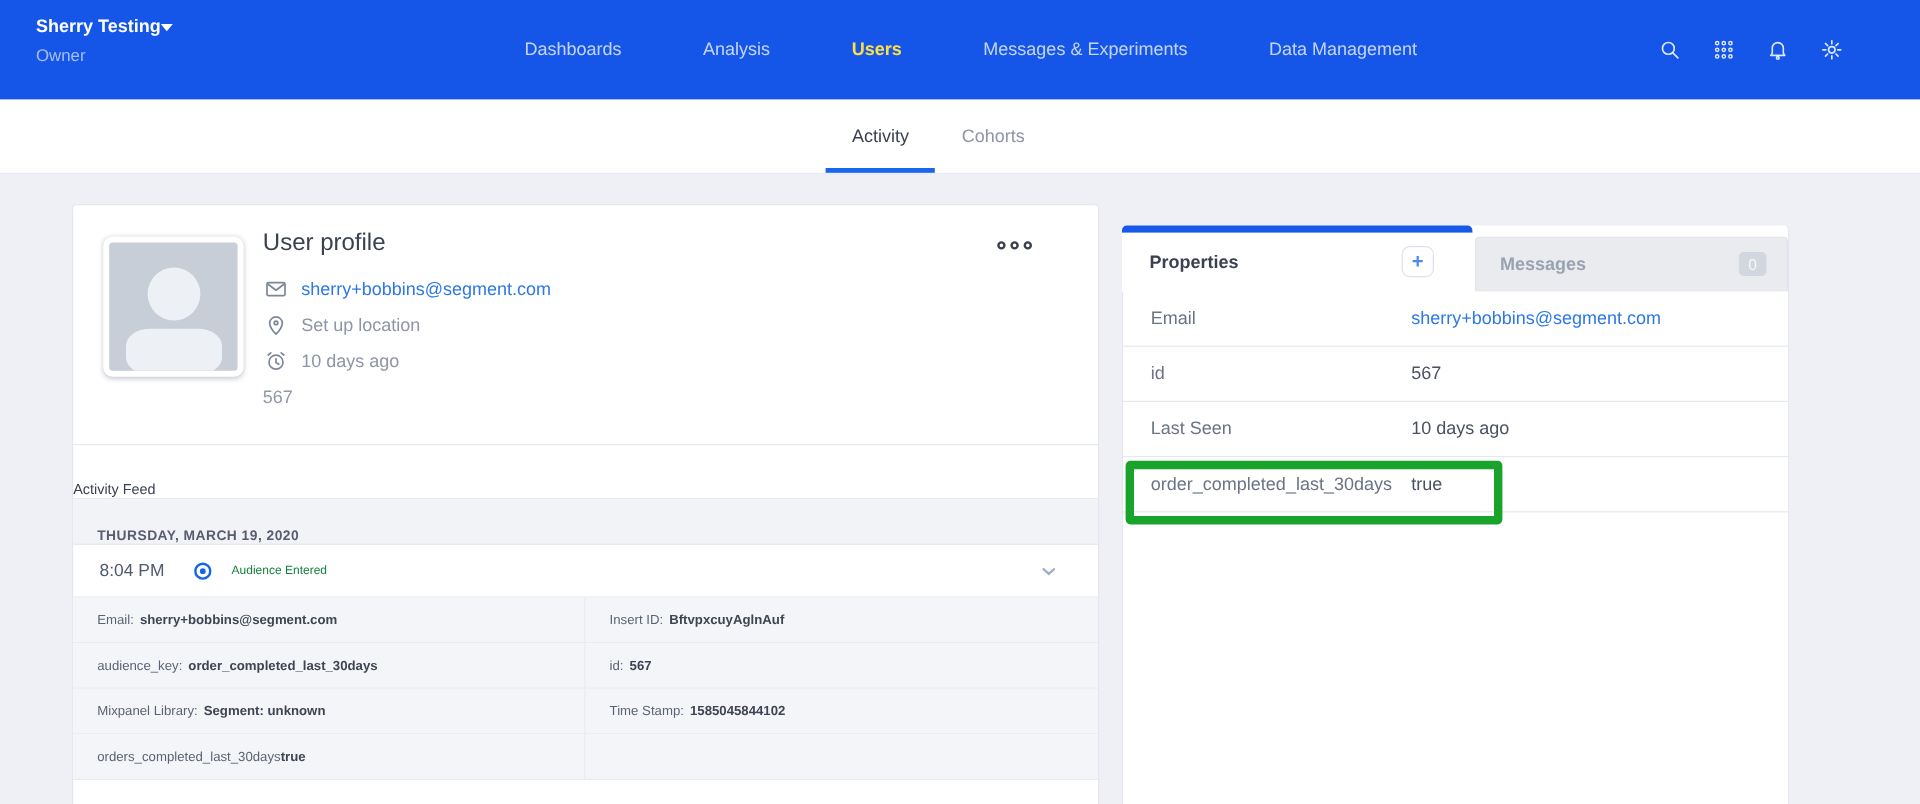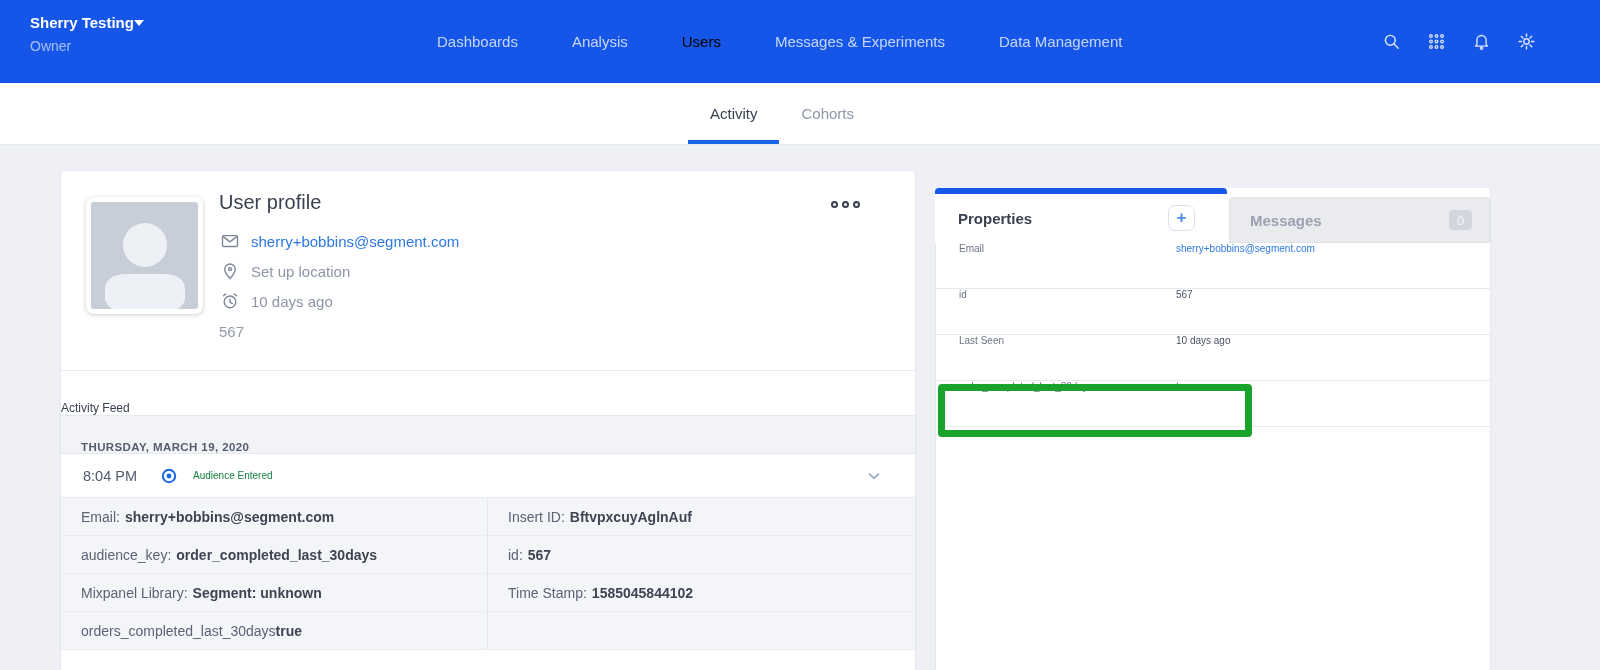--- a/index.html
+++ b/index.html
@@ -23,23 +23,23 @@
   }
   
   .topbar{
     position:absolute;left:0;top:0;width:1600px;height:83px;
     background:var(--blue);
   }
   .project{position:absolute;left:30px;top:14px;color:#fff;}
   .project-name{font-size:15px;font-weight:bold;display:flex;align-items:center;cursor:pointer;}
   .caret{width:0;height:0;border-left:5px solid transparent;border-right:5px solid transparent;border-top:6px solid #fff;display:inline-block;}
   .project-role{font-size:14px;color:rgba(255,255,255,.62);margin-top:7px;}
-  .topnav{position:absolute;left:437px;top:0;height:83px;display:flex;align-items:center;gap:54px;}
+  .topnav{position:absolute;left:437px;top:0;height:83px;display:flex;align-items:center;gap:68px;}
   .topnav .nav-item{font-size:15px;color:rgba(255,255,255,.75);cursor:pointer;white-space:nowrap;}
-  .topnav .nav-item.active{color:#000000;font-weight:normal;}
+  .topnav .nav-item.active{color:#fde047;font-weight:bold;}
   .top-icons{position:absolute;right:64px;top:0;height:83px;display:flex;align-items:center;gap:26px;}
   .top-icons .icon{width:19px;height:19px;color:rgba(255,255,255,.85);cursor:pointer;display:flex;align-items:center;justify-content:center;}
   .top-icons svg{width:19px;height:19px;}
   
   .subtabs{
     position:absolute;left:0;top:83px;width:1600px;height:62px;background:#fff;
     border-bottom:1px solid var(--border);
     display:flex;justify-content:center;align-items:stretch;
     transform:none;
   }
@@ -75,21 +75,21 @@
     font-size:11.5px;font-weight:bold;letter-spacing:.4px;color:#555d70;}
   .event-row{height:44px;display:flex;align-items:center;padding:0 22px;border-bottom:1px solid var(--border);cursor:pointer;}
   .event-time{width:78px;font-size:14.5px;color:#515a6e;}
   .event-radio{width:16px;height:16px;flex:none;display:flex;align-items:center;justify-content:center;}
   .event-name{margin-left:16px;font-size:10px;color:#15803d;}
   .event-chevron{margin-left:auto;color:#9fb0c6;display:flex;margin-right:12px;}
   .event-chevron svg{width:14px;height:14px;}
   .detail-table{display:grid;grid-template-columns:1fr 1fr;}
   .detail-cell{
     background:var(--rowbg);height:38px;display:flex;align-items:center;padding:0 20px;
-    font-size:14px;color:var(--midgray);border-bottom:1px solid #e9ebf0;white-space:nowrap;overflow:hidden;
+    font-size:11px;color:var(--midgray);border-bottom:1px solid #e9ebf0;white-space:nowrap;overflow:hidden;
   }
   .detail-cell.col-l{border-right:1px solid #e3e6ec;}
   .detail-cell .lbl{margin-right:5px;}
   .detail-cell .lbl.nospace{margin-right:0;}
   .detail-cell .val{font-weight:bold;color:#3e4453;}
   
   .prop-topbar{position:absolute;left:-1px;top:0;width:292px;height:6px;background:#1659e8;border-radius:4px 4px 0 0;}
   .prop-tab{position:absolute;left:-1px;top:6px;width:292px;height:49px;background:#fff;display:flex;align-items:center;}
   .prop-tab-label{margin-left:23px;font-size:15px;font-weight:bold;color:#3a4150;}
   .add-btn{
@@ -98,21 +98,21 @@
   }
   .msg-tab{
     position:absolute;left:293px;top:9px;right:0;height:46px;background:#e9ebef;
     border:1px solid #e0e3e9;border-bottom:1px solid #dfe2e7;border-radius:4px 4px 0 0;
     display:flex;align-items:center;cursor:pointer;
   }
   .msg-tab-label{margin-left:20px;font-size:15px;font-weight:bold;color:#9aa1b0;}
   .msg-badge{margin-left:auto;margin-right:17px;min-width:23px;height:20px;background:#d2d6df;border-radius:4px;
     color:#f6f7fa;font-size:13px;display:flex;align-items:center;justify-content:center;padding:0 4px;}
   .prop-rows{position:absolute;left:0;top:55px;right:0;}
-  .prop-row{height:46px;display:flex;align-items:flex-start;border-bottom:1px solid var(--border);font-size:10px;}
+  .prop-row{height:46px;display:flex;align-items:center;border-bottom:1px solid var(--border);font-size:15px;}
   .prop-key{width:240px;padding-left:23px;color:#6b7385;flex:none;}
   .prop-val{color:#4a5163;}
   .prop-val.link{color:var(--link);cursor:pointer;}
   .green-box{
     position:absolute;left:2px;top:196px;width:314px;height:53px;
     border:7px solid var(--green);border-radius:4px;pointer-events:none;z-index:5;
   }
 </style>
 </head>
 <body>

